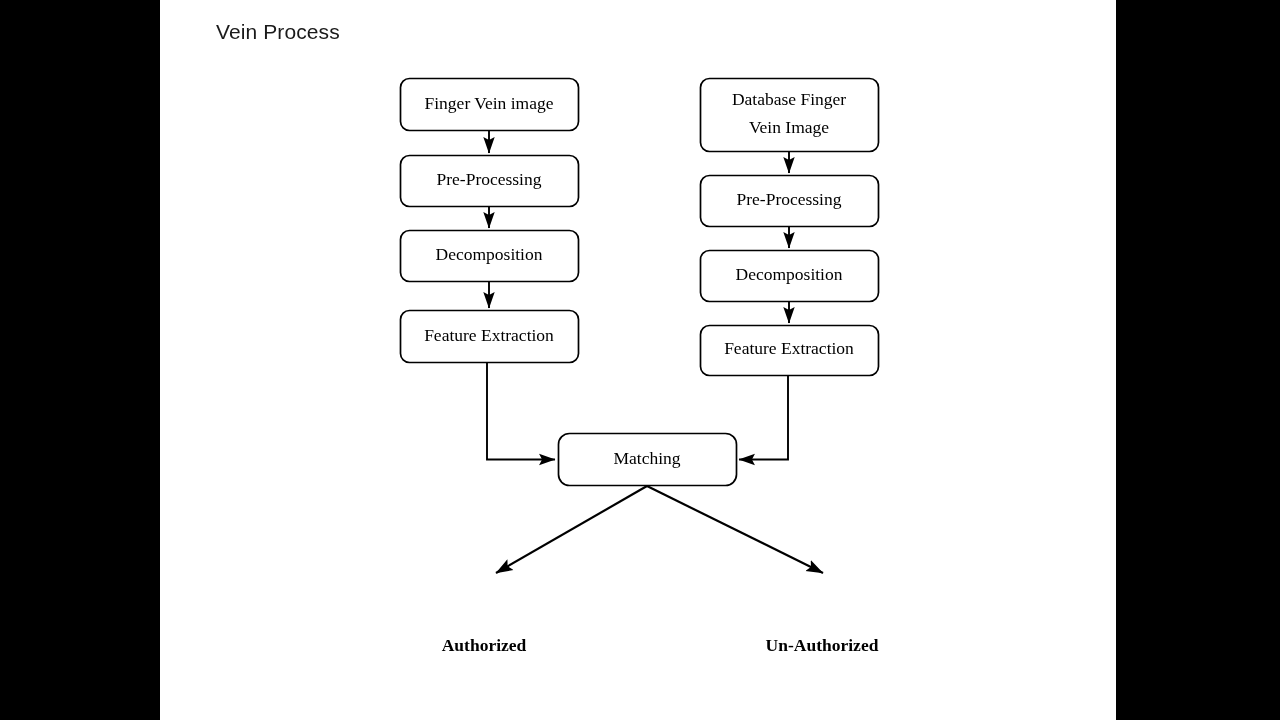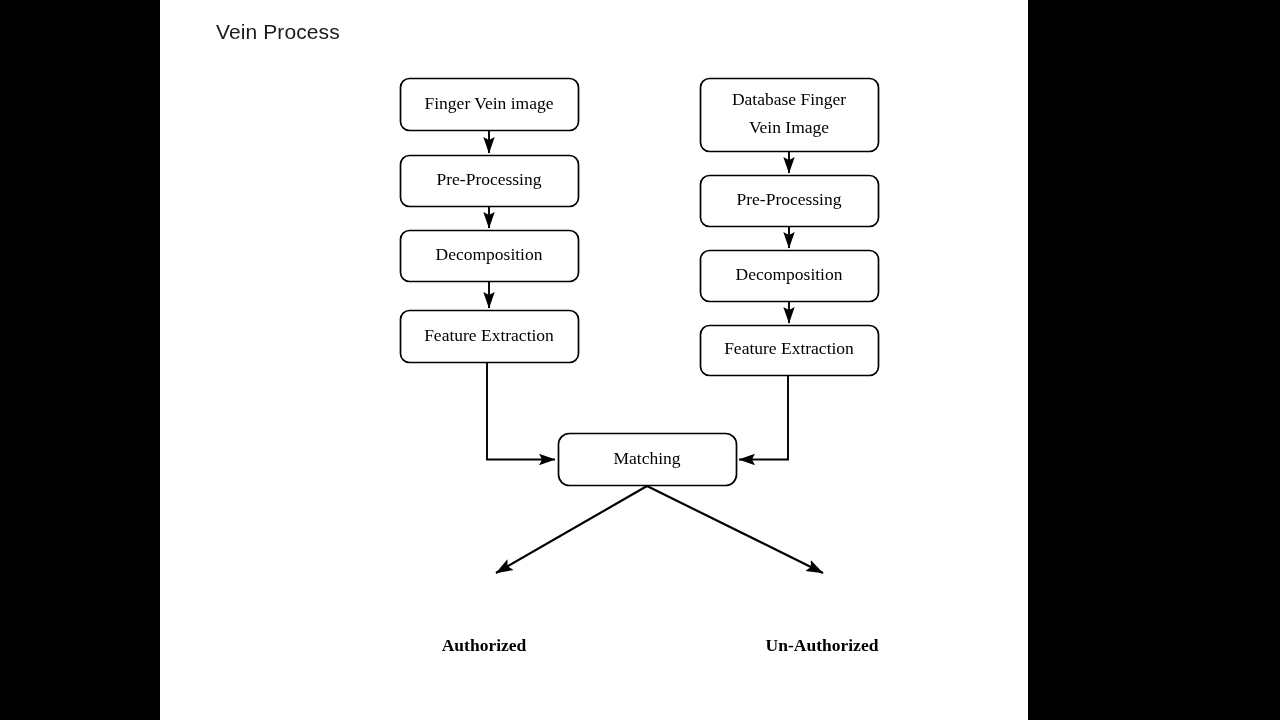--- a/index.html
+++ b/index.html
@@ -2,21 +2,21 @@
 <html><head>
 <meta charset="utf-8">
 <style>
   html, body {
     margin: 0;
     padding: 0;
     background: #000000;
   }
   #slide-root {
     position: relative;
-    width: 1028px;
+    width: 1116px;
     height: 720px;
     background: #000000;
     overflow: hidden;
     font-family: "Liberation Sans", sans-serif;
   }
   #slide-canvas {
     position: absolute;
     left: 160px;
     top: 0;
     width: 960px;

